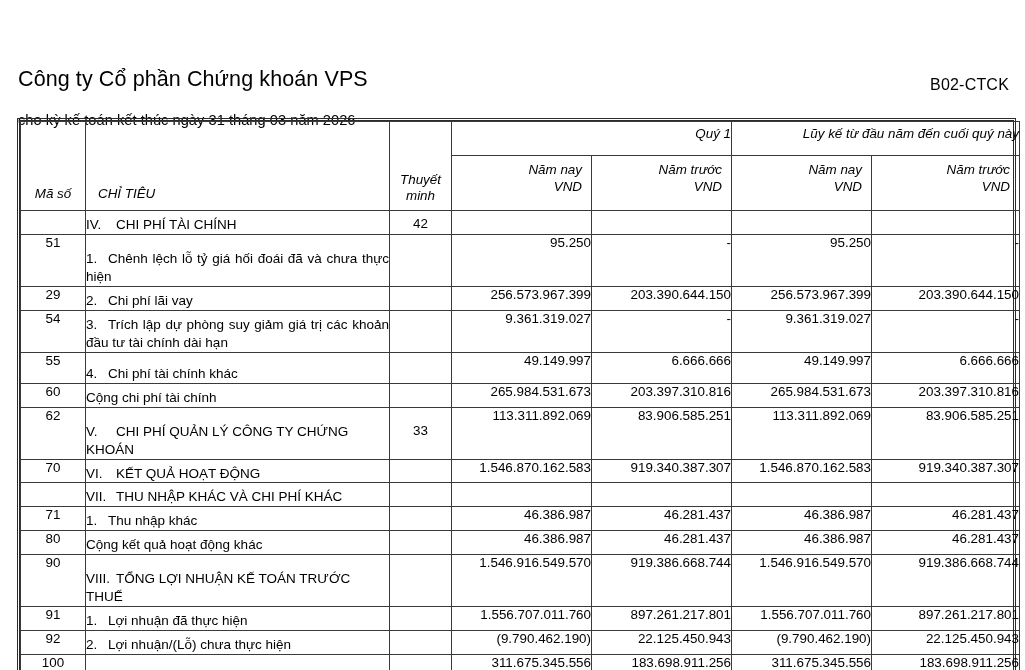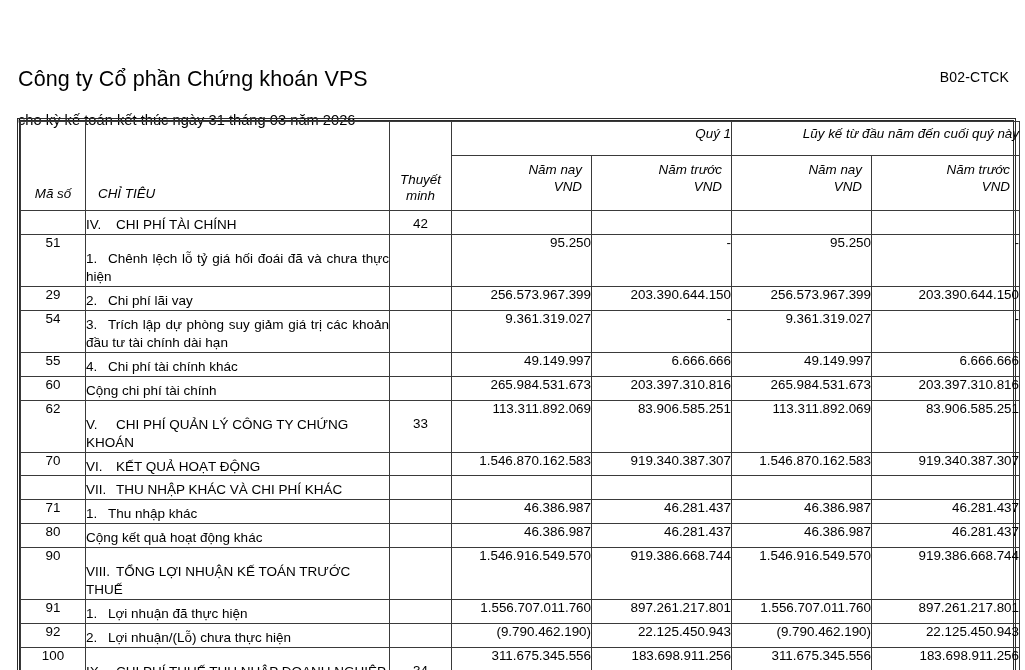--- a/index.html
+++ b/index.html
@@ -26,22 +26,22 @@
   }
   .company-name {
     font-size: 21.5px;
     letter-spacing: 0.1px;
     line-height: 1.1;
     white-space: nowrap;
   }
   .form-code {
     position: absolute;
     right: 16px;
-    top: 21px;
-    font-size: 14px;
+    top: 28px;
+    font-size: 16px;
     letter-spacing: 0.2px;
   }
   .report-titles {
     margin-top: 18px;
     font-size: 14.6px;
     line-height: 1.42;
     letter-spacing: 0.05px;
   }
   .report-title-line { white-space: nowrap; }
 
@@ -234,21 +234,21 @@
           <td class="code">54</td>
           <td class="item justify" style="padding-top: 5px;"><span class="idx-w">3.</span><span>Trích lập dự phòng suy giảm giá trị các khoản đầu tư tài chính dài hạn</span></td>
           <td class="note" style="padding-top: 5px;"></td>
           <td class="num">9.361.319.027</td>
           <td class="num">-</td>
           <td class="num">9.361.319.027</td>
           <td class="num">-</td>
         </tr>
         <tr>
           <td class="code">55</td>
-          <td class="item" style="padding-top: 5px;"><span class="idx-w">4.</span><span>Chi phí tài chính khác</span></td>
+          <td class="item" style="padding-top: 12px;"><span class="idx-w">4.</span><span>Chi phí tài chính khác</span></td>
           <td class="note" style="padding-top: 5px;"></td>
           <td class="num">49.149.997</td>
           <td class="num">6.666.666</td>
           <td class="num">49.149.997</td>
           <td class="num">6.666.666</td>
         </tr>
         <tr>
           <td class="code bold">60</td>
           <td class="item bold" style="padding-top: 5px;"><span>Cộng chi phí tài chính</span></td>
           <td class="note" style="padding-top: 5px;"></td>

